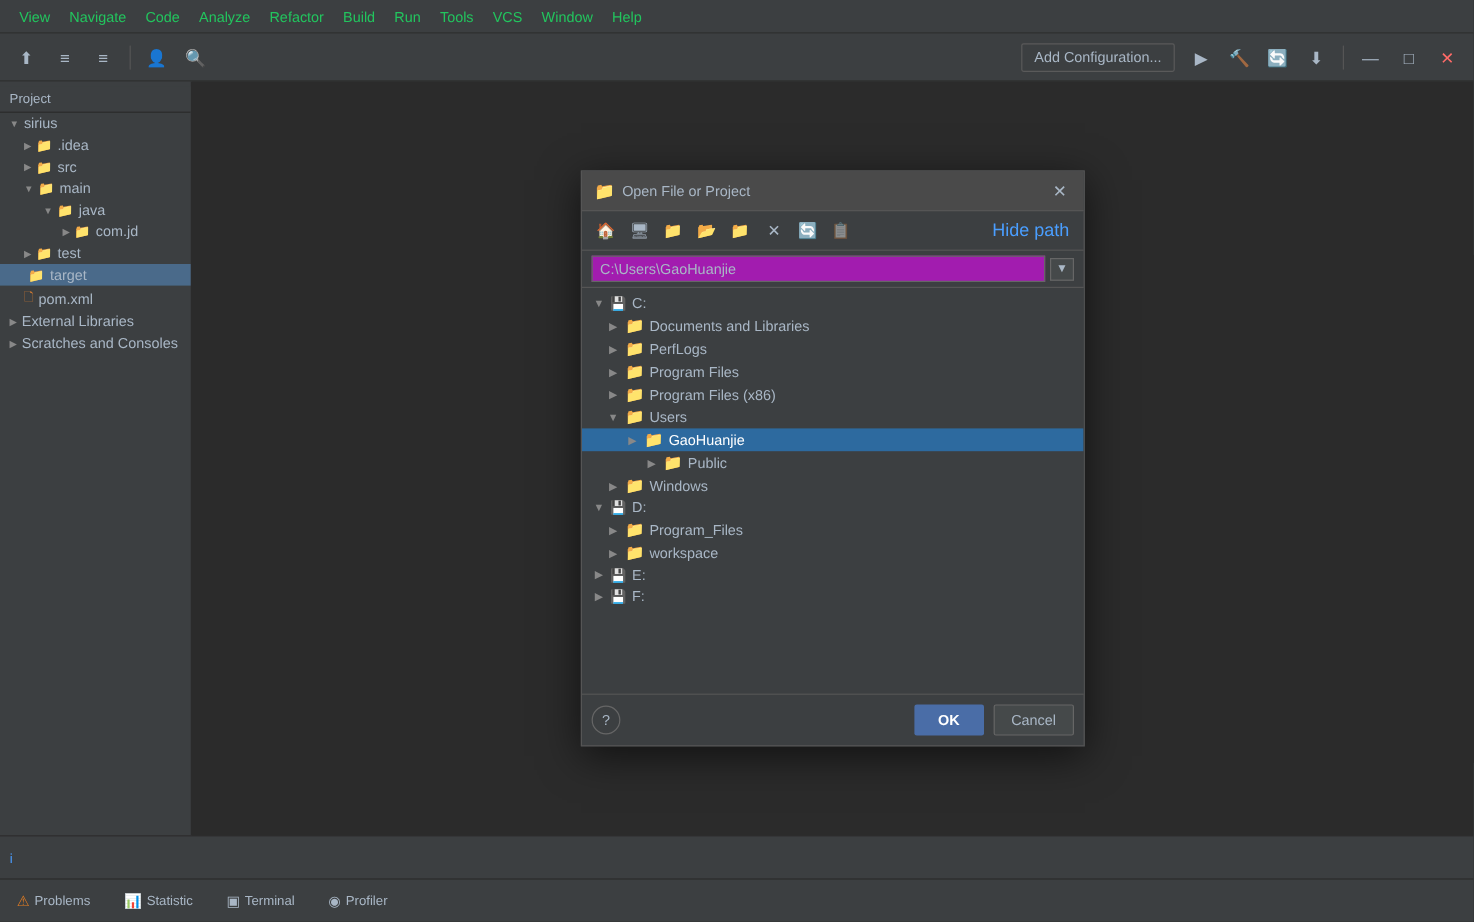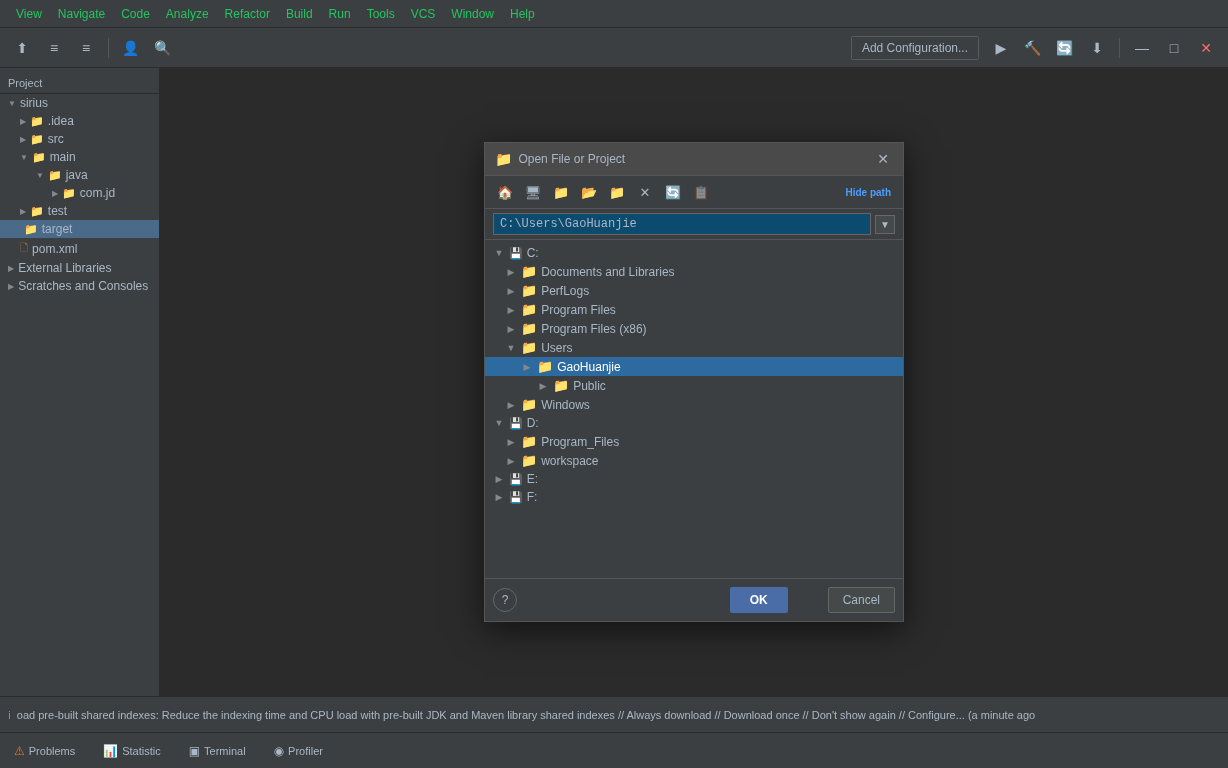--- a/index.html
+++ b/index.html
@@ -202,42 +202,40 @@
       color: #a9b7c6;
       font-size: 13px;
       border: none;
       background: transparent;
     }
     .dtbtn.disabled { opacity: 0.4; cursor: default; }
     .hide-path-btn {
       margin-left: auto;
       color: #4a9eff;
       cursor: pointer;
-      font-size: 10px;
+      font-size: 15px;
       padding: 2px 4px;
-      font-weight: bold;
     }
 
     
     .dialog-path {
       padding: 4px 8px;
       border-bottom: 1px solid #555;
       display: flex;
       align-items: center;
       gap: 4px;
     }
     .path-input {
       flex: 1;
-      background: #0c4a6e;
+      background: #a21caf;
       border: 1px solid #666;
       color: #a9b7c6;
       padding: 3px 6px;
       font-size: 12px;
       outline: none;
-      font-family: Liberation Mono, monospace;
     }
     .path-dropdown {
       background: #45494a;
       border: 1px solid #666;
       color: #a9b7c6;
       padding: 3px 4px;
       cursor: pointer;
       font-size: 10px;
     }
 
@@ -309,21 +307,20 @@
       font-weight: bold;
     }
     .btn-cancel {
       background: #45494a;
       color: #a9b7c6;
       border: 1px solid #666;
       padding: 5px 14px;
       cursor: pointer;
       font-size: 12px;
       border-radius: 2px;
-      margin-left: 32px;
     }
 
     
     .panel-header {
       background: #3c3f41;
       border-bottom: 1px solid #2b2b2b;
       padding: 2px 8px;
       display: flex;
       align-items: center;
       gap: 8px;
@@ -552,21 +549,20 @@
             <button class="btn-cancel">Cancel</button>
           </div>
         </div>
       </div>
     </div>
   </div>
 </div>
 
 <div class="notification-bar">
   <span class="notification-icon">ℹ</span>
-  <span>oad pre-built shared indexes: Reduce the indexing time and CPU load with pre-built JDK and Maven library shared indexes // Always download // Download once // Don't show again // Configure... (a minute ago</span>
 </div>
 
 <div class="status-bar">
   <div class="status-item">
     <span class="status-icon" style="color:#e67e22;">⚠</span>
     <span>Problems</span>
   </div>
   <div class="status-item">
     <span class="status-icon">📊</span>
     <span>Statistic</span>

